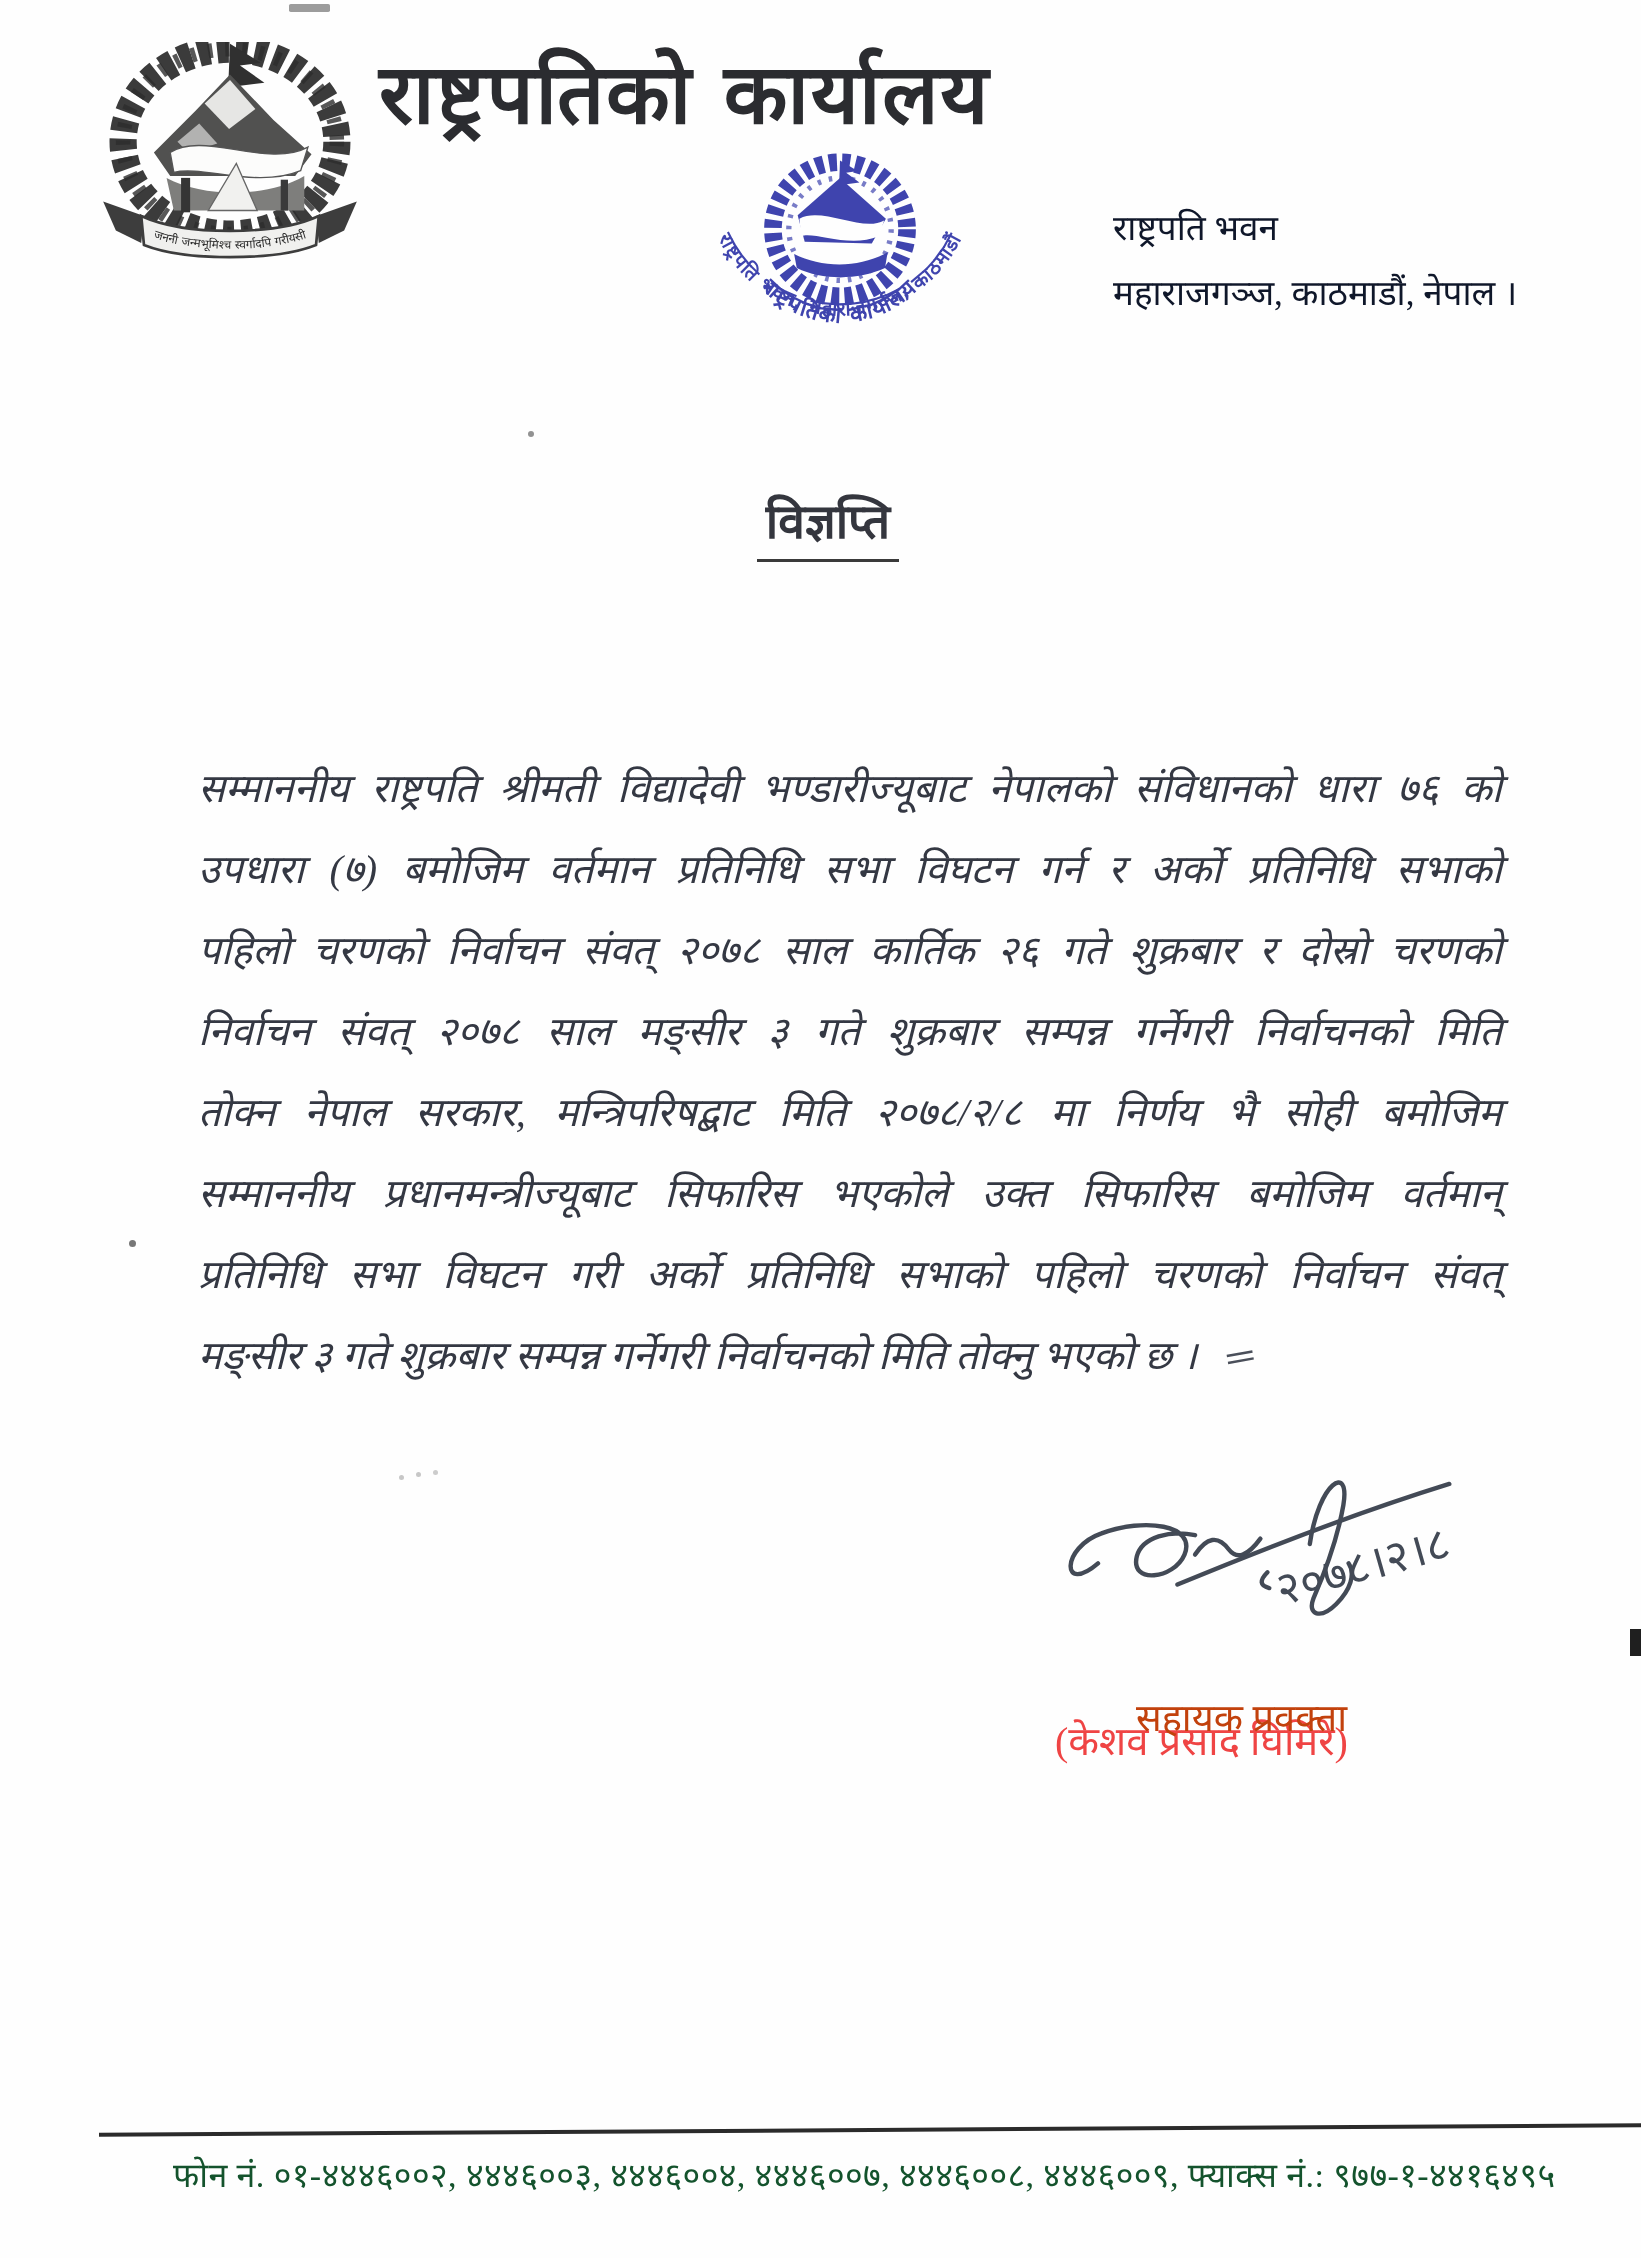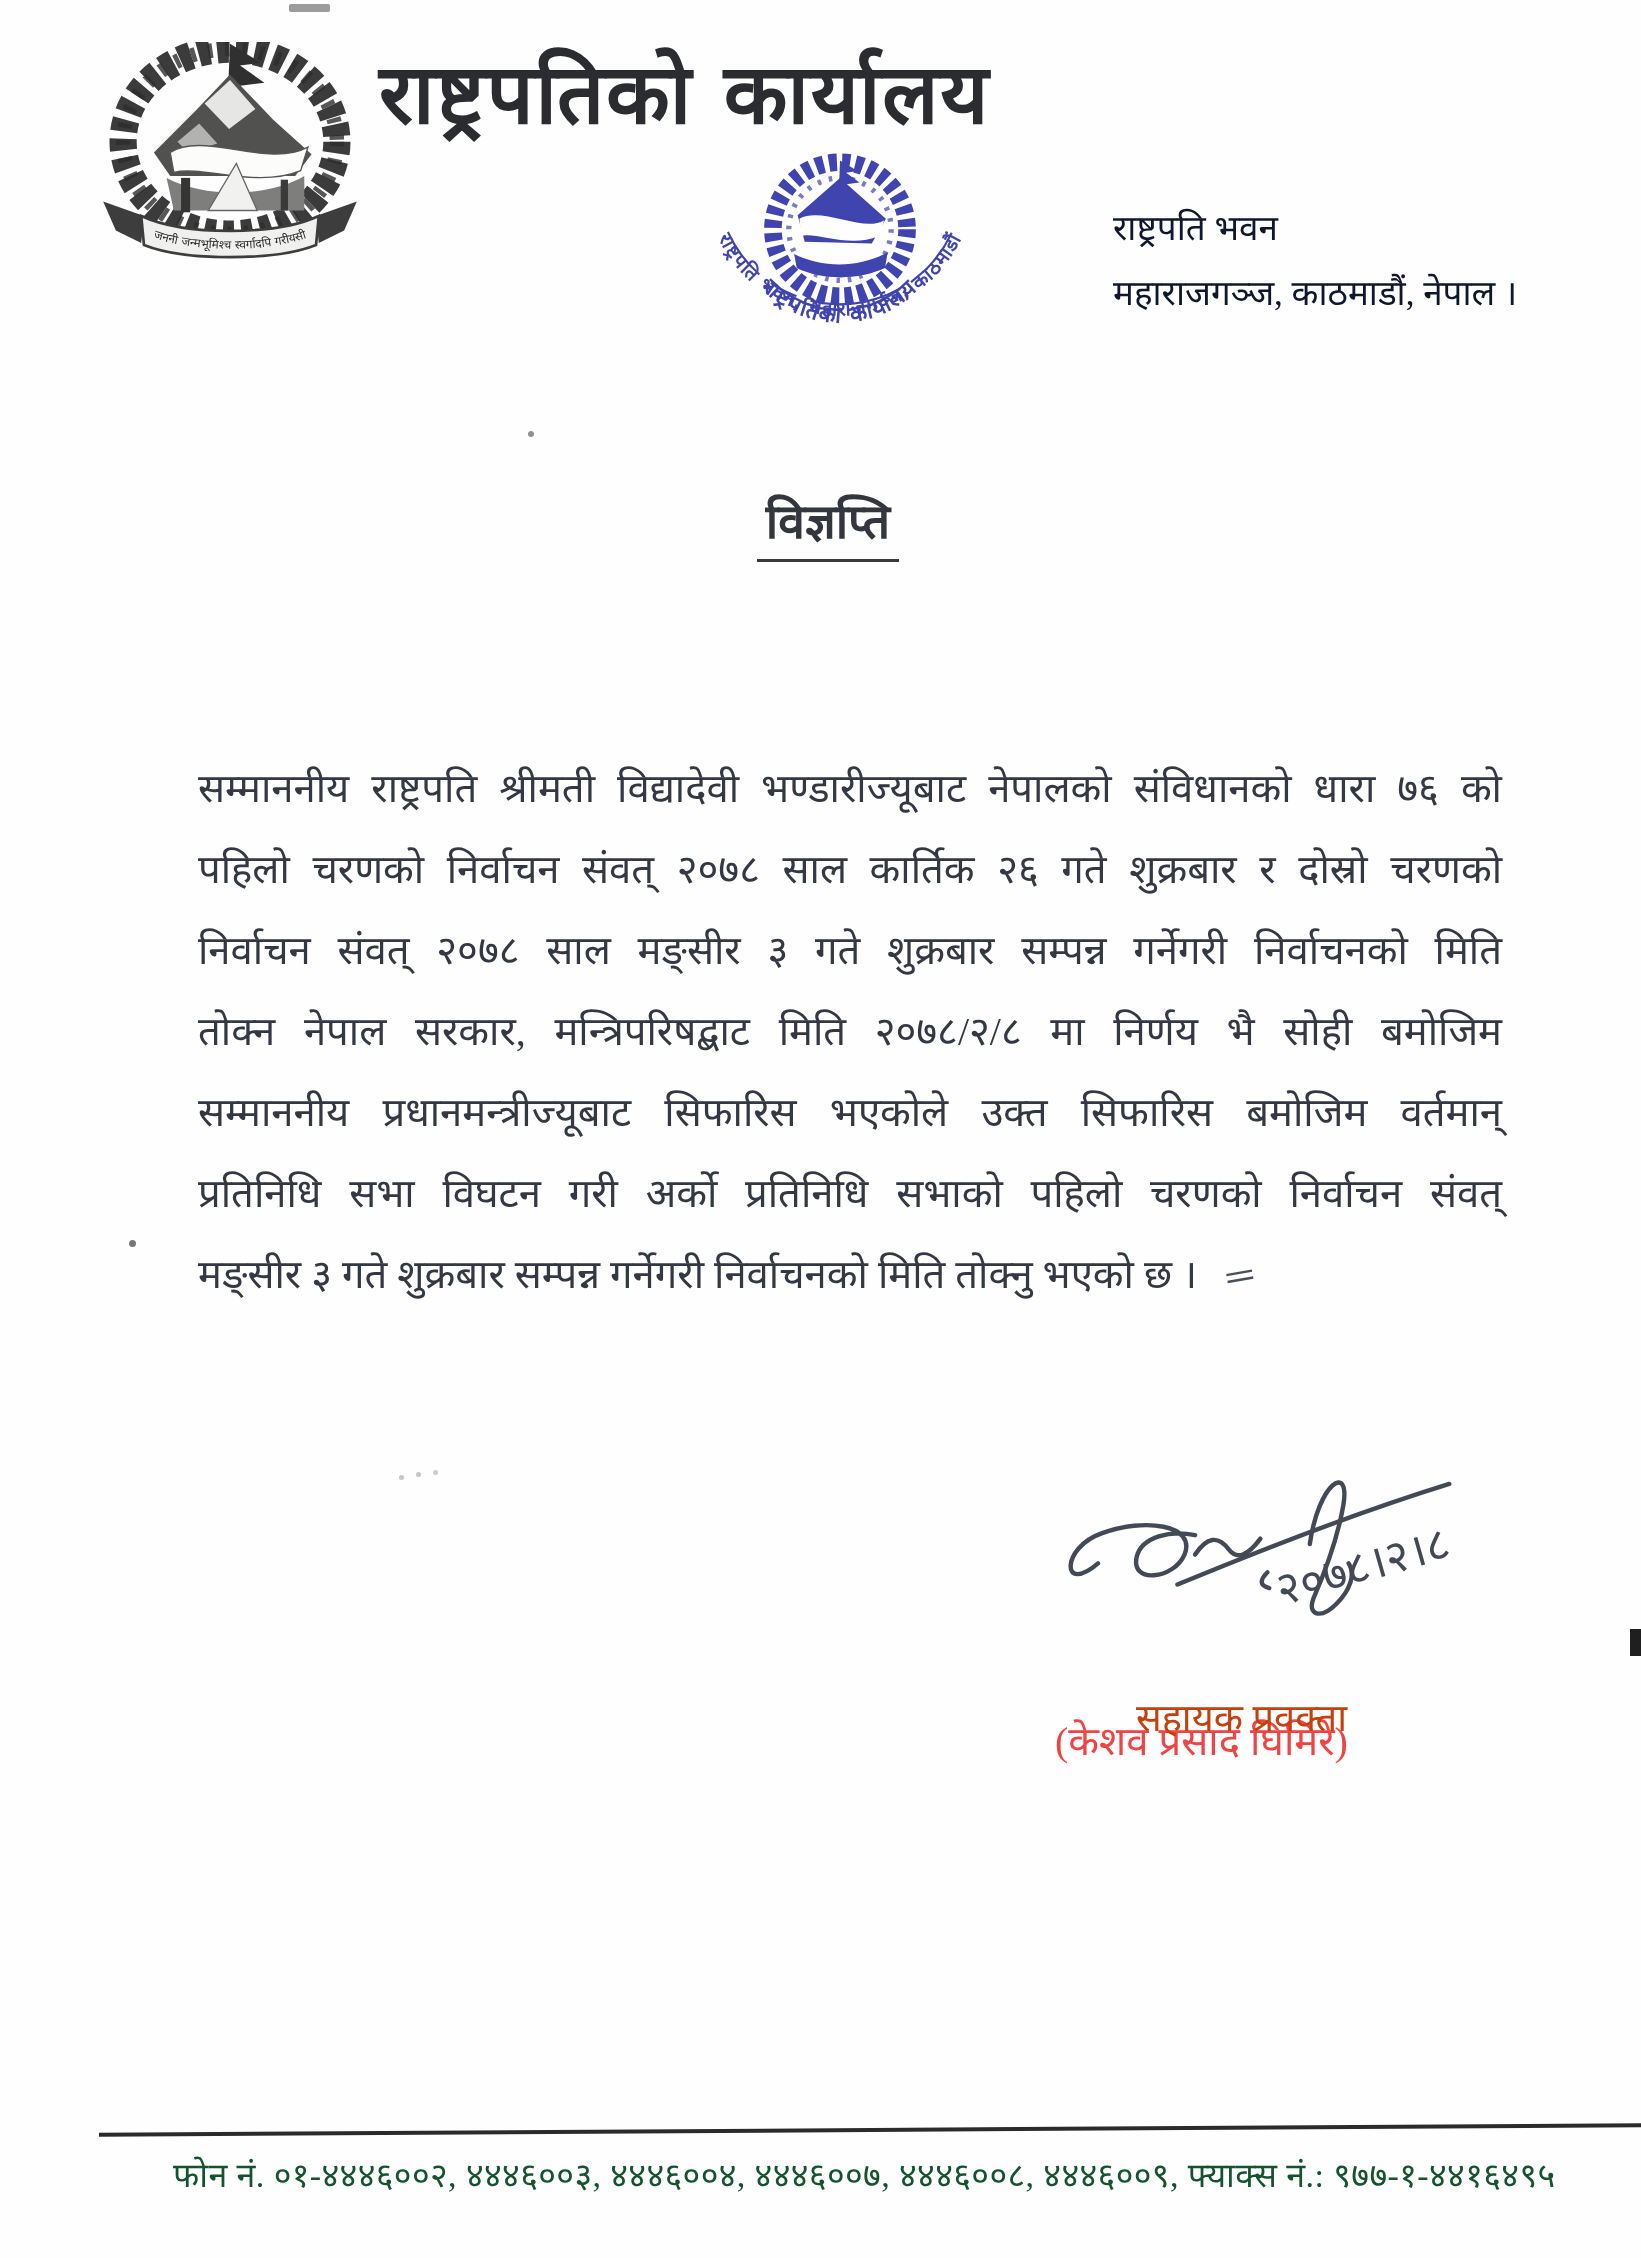--- a/index.html
+++ b/index.html
@@ -11,21 +11,21 @@
   .doc-title{left:379px;top:35px;font-size:83px;line-height:1.45;letter-spacing:1.8px;
              font-family:"DejaVu Sans","Liberation Sans",sans-serif;font-weight:600;color:#2b2c30;}
   .addr{left:1113px;top:196px;font-size:35px;line-height:65px;color:#0f172a;}
 
   
   .heading-wrap{left:0;top:487px;width:1694px;text-align:center;}
   .heading{display:inline-block;font-size:48px;font-weight:700;color:#34363e;
            border-bottom:3.5px solid #3a3a3a;padding:0 8.8px 7px 8.8px;margin-left:71px;}
 
   
-  .body-block{left:198px;top:748px;width:1304px;font-size:40px;line-height:81px;color:#343843;}
+  .body-block{left:198px;top:748px;width:1304px;font-size:40px;line-height:81px;color:#343843;font-style:italic;}
   .body-line{text-align:justify;text-align-last:justify;white-space:normal;}
   .body-line.last{text-align-last:left;}
   .end-mark{display:inline-block;font-weight:700;color:#4a4f5a;transform:rotate(-10deg) scaleX(1.6);
             margin-left:23px;font-size:35px;}
 
   
   .sig-name{left:1055px;top:1712px;font-size:40px;color:#ef4444;}
   .sig-role{left:1136px;top:1690px;font-size:38px;color:#c2410c;}
 
   
@@ -95,20 +95,21 @@
     <div>राष्ट्रपति भवन</div>
     <div>महाराजगञ्ज, काठमाडौं, नेपाल ।</div>
   </div>
 
   <div class="abs heading-wrap" style="width:1585px;">
     <span class="heading">विज्ञप्ति</span>
   </div>
 
   <div class="abs body-block">
     <div class="body-line">सम्माननीय राष्ट्रपति श्रीमती विद्यादेवी भण्डारीज्यूबाट नेपालको संविधानको धारा ७६ को</div>
+    <div class="body-line">उपधारा (७) बमोजिम वर्तमान प्रतिनिधि सभा विघटन गर्न र अर्को प्रतिनिधि सभाको</div>
     <div class="body-line">पहिलो चरणको निर्वाचन संवत् २०७८ साल कार्तिक २६ गते शुक्रबार र दोस्रो चरणको</div>
     <div class="body-line">निर्वाचन संवत् २०७८ साल मङ्सीर ३ गते शुक्रबार सम्पन्न गर्नेगरी निर्वाचनको मिति</div>
     <div class="body-line">तोक्न नेपाल सरकार, मन्त्रिपरिषद्बाट मिति २०७८/२/८ मा निर्णय भै सोही बमोजिम</div>
     <div class="body-line">सम्माननीय प्रधानमन्त्रीज्यूबाट सिफारिस भएकोले उक्त सिफारिस बमोजिम वर्तमान्</div>
     <div class="body-line">प्रतिनिधि सभा विघटन गरी अर्को प्रतिनिधि सभाको पहिलो चरणको निर्वाचन संवत्</div>
     <div class="body-line last">
       <span>मङ्सीर ३ गते शुक्रबार सम्पन्न गर्नेगरी निर्वाचनको मिति तोक्नु भएको छ ।</span>
       <span class="end-mark">=</span>
     </div>
   </div>

